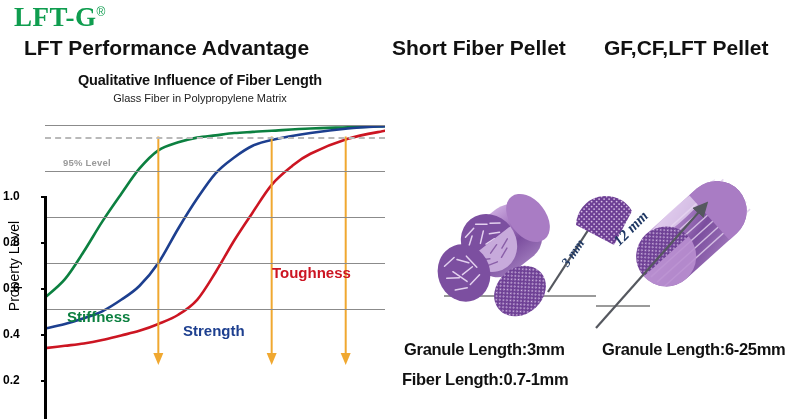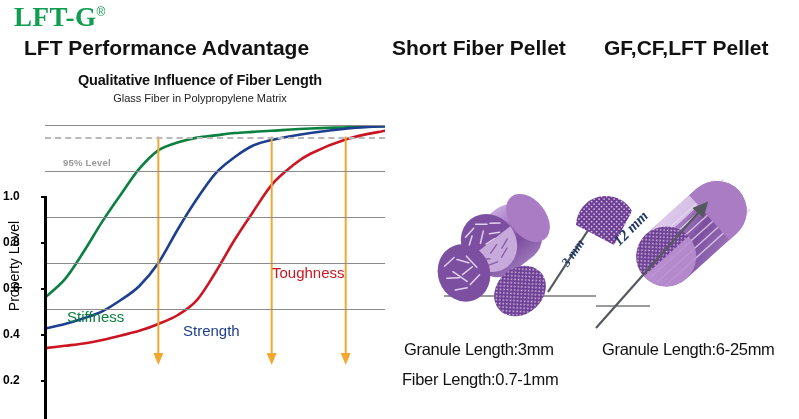--- a/index.html
+++ b/index.html
@@ -74,39 +74,39 @@
   }
   #ytick-holder{position:absolute;left:0;top:0;width:41px;height:419px;}
   .ytick-mark{position:absolute;width:6px;height:2px;background:#000;left:41px;}
   #ylabel{
     position:absolute;left:-96px;top:186px;
     width:220px;text-align:center;
     transform:rotate(-90deg);
     font-size:14px;color:#000;
   }
 
-  .curve-lbl{position:absolute;font-weight:normal;white-space:nowrap;}
+  .curve-lbl{position:absolute;font-weight:bold;white-space:nowrap;}
   #lbl-stiffness{left:67px;top:236px;font-size:15px;color:#0c8040;}
   #lbl-strength{left:183px;top:213px;font-size:15px;color:#1d3f8f;margin-top:37px;}
   #lbl-toughness{left:272px;top:192px;font-size:15px;color:#cc1522;}
 
   
   #pellets{position:absolute;left:400px;top:100px;width:399px;height:240px;}
   .dim-lbl{
     position:absolute;
     font-family:"Liberation Serif", serif;
     font-style:italic;font-weight:bold;
     color:#1f3864;font-size:13px;white-space:nowrap;
   }
   #dim-3mm{left:158px;top:145px;transform:rotate(-55deg);}
   #dim-12mm{left:210px;top:120px;transform:rotate(-45deg);font-size:15px;}
 
   
   .spec{
-    position:absolute;font-weight:normal;font-size:16.5px;color:#111;
+    position:absolute;font-weight:bold;font-size:16.5px;color:#111;
     white-space:nowrap;letter-spacing:-0.3px;
   }
   #spec-l1{left:404px;top:340px;}
   #spec-l2{left:402px;top:370px;}
   #spec-r1{left:602px;top:340px;}
   #spec-r2{left:614px;top:370px;}
 </style>
 </head>
 <body>
 

